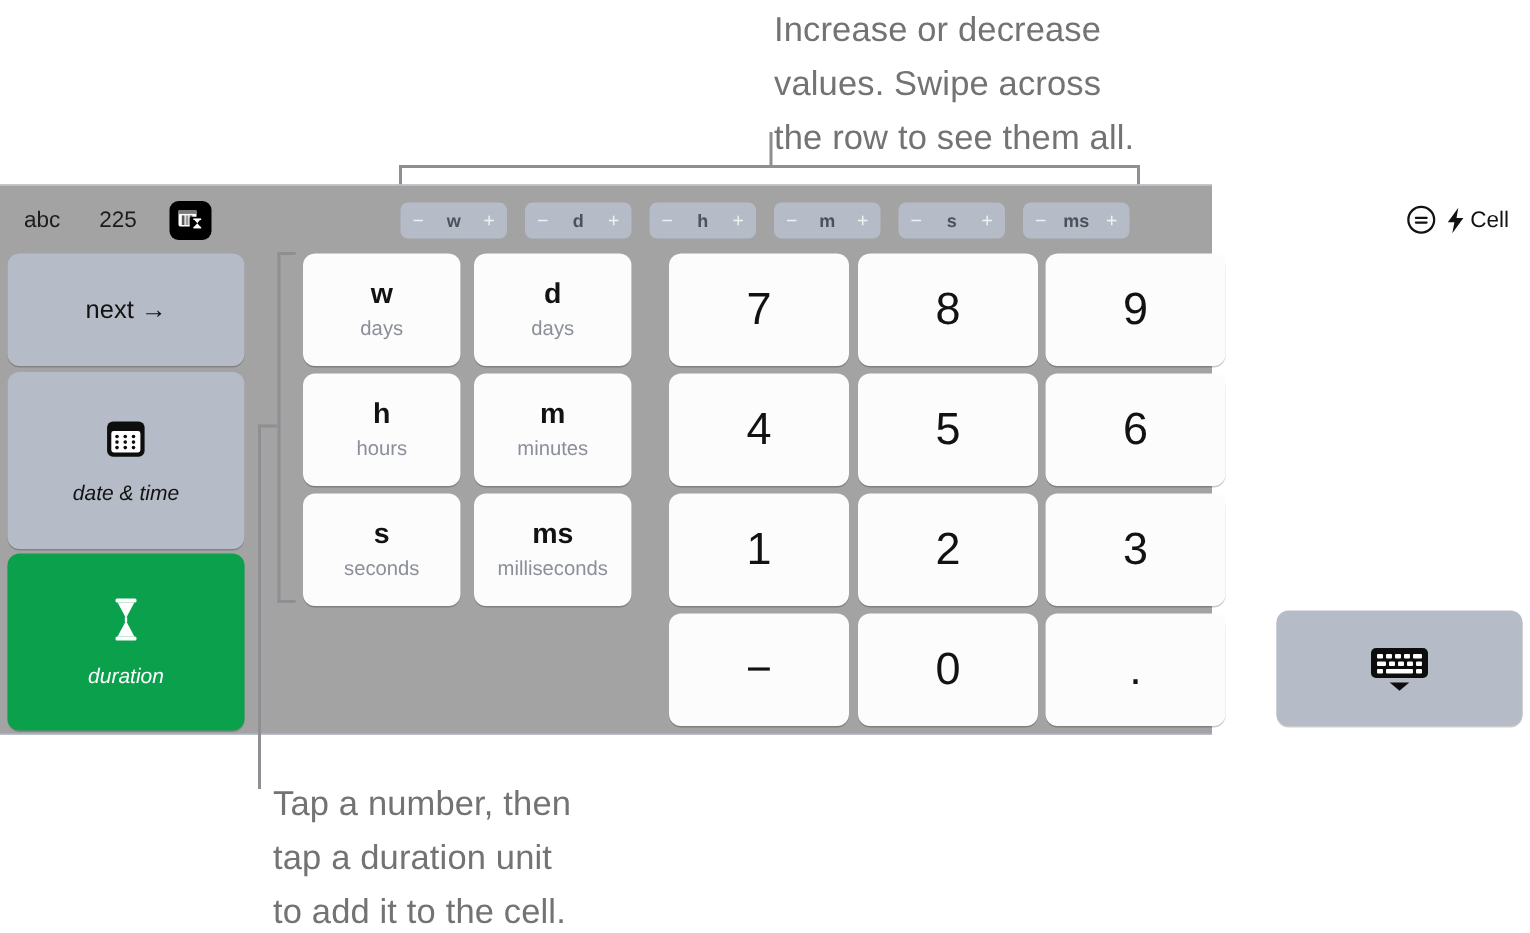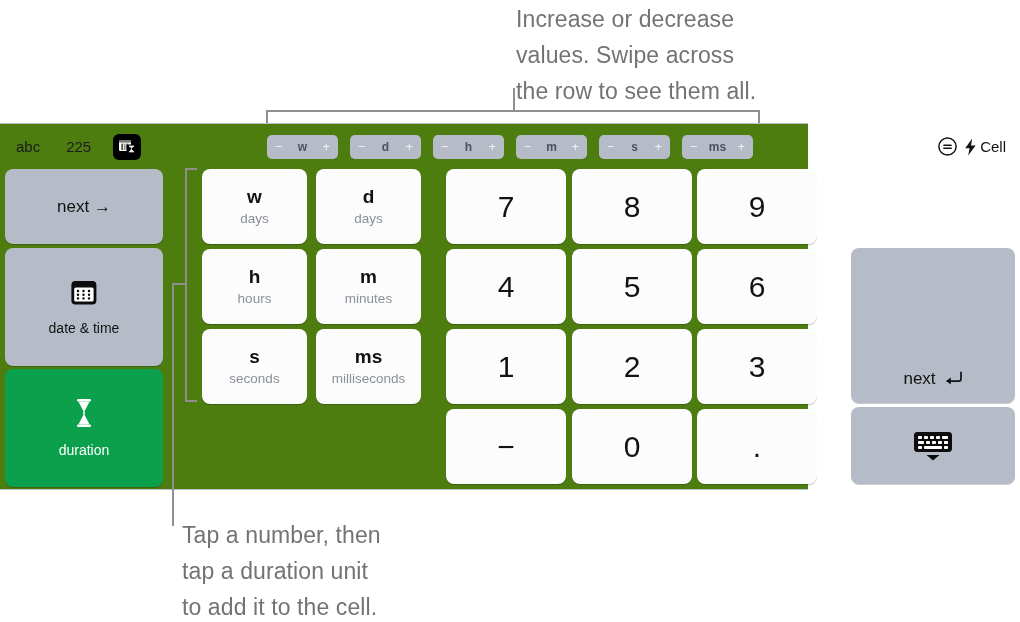--- a/index.html
+++ b/index.html
@@ -24,21 +24,21 @@
   #callout-top { left: 516px; top: 1px; }
   #callout-bottom { left: 182px; top: 517px; }
 
   
   .rule { position: absolute; background: #8e8e93; }
 
   
   #keyboard {
     position: absolute; left: 0; top: 123px;
     width: 808px; height: 367px;
-    background: #4d7c0f;
+    background: #a3a3a3;
     border-top: 1px solid #b9bec8;
     border-bottom: 1px solid #b9bec8;
   }
 
   
   #toolbar {
     position: absolute; left: 0; top: 0; width: 1020px; height: 45px;
   }
   #kbd-modes { position: absolute; left: 12px; top: 0; height: 45px;
                display: flex; align-items: center; gap: 18px; }
@@ -73,21 +73,21 @@
     align-items: center; justify-content: center;
     color: #121212;
   }
   .key.gray { background: #b6bcc7; box-shadow: 0 1px 0 rgba(0,0,0,0.20); }
   .key.green { background: #0aa04c; color: #fff; box-shadow: 0 1px 0 rgba(0,0,0,0.18); }
 
   .num { font-size: 30px; font-weight: 400; }
   .unit-abbr { font-size: 19px; font-weight: 700; line-height: 1.1; }
   .unit-full { font-size: 13.5px; color: #8a8f98; margin-top: 4px; }
   .key-label { font-size: 17px; }
-  .key-label-sm { font-size: 14px; margin-top: 14px; }
+  .key-label-sm { font-size: 14px; margin-top: 14px; font-style: italic; }
   .glyph-row { display: flex; align-items: center; gap: 7px; font-size: 17px; }
 
   svg { display: block; }
 </style>
 </head>
 <body>
 
 <div id="root">
 
   <div class="callout" id="callout-top">Increase or decrease
@@ -271,31 +271,20 @@
       <span class="num">−</span>
       </div>
     <div class="key" style="left:572px; top:285px; width:120px; height:75px;">
       <span class="num">0</span>
       </div>
     <div class="key" style="left:697px; top:285px; width:120px; height:75px;">
       <span class="num">.</span>
       </div>
 
 
-    <div class="key gray" style="left:851px; top:124px; width:164px; height:155px; justify-content:flex-end; padding-bottom:14px;">
-      <span class="glyph-row">
-        <span>next</span>
-        <span>
-          <svg width="20" height="16" viewBox="0 0 20 16" aria-hidden="true">
-            <path d="M18 1.5 v6.2 a2.4 2.4 0 0 1 -2.4 2.4 H4.6" fill="none" stroke="#121212" stroke-width="1.7" stroke-linecap="square"></path>
-            <path d="M7.8 6.6 L3.2 10.1 L7.8 13.6 Z" fill="#121212"></path>
-          </svg>
-        </span>
-      </span>
-    </div>
 
     <div class="key gray" style="left:851px; top:283px; width:164px; height:77px;">
       <span>
         <svg width="42" height="32" viewBox="0 0 42 32" aria-hidden="true">
           <rect x="2" y="2" width="38" height="20" rx="3.4" fill="#0d0d0d"></rect>
           <g fill="#fff">
             <rect x="6" y="6" width="4" height="3" rx="0.7"></rect>
               <rect x="12" y="6" width="4" height="3" rx="0.7"></rect>
             <rect x="18" y="6" width="4" height="3" rx="0.7"></rect>
               <rect x="24" y="6" width="4" height="3" rx="0.7"></rect>

